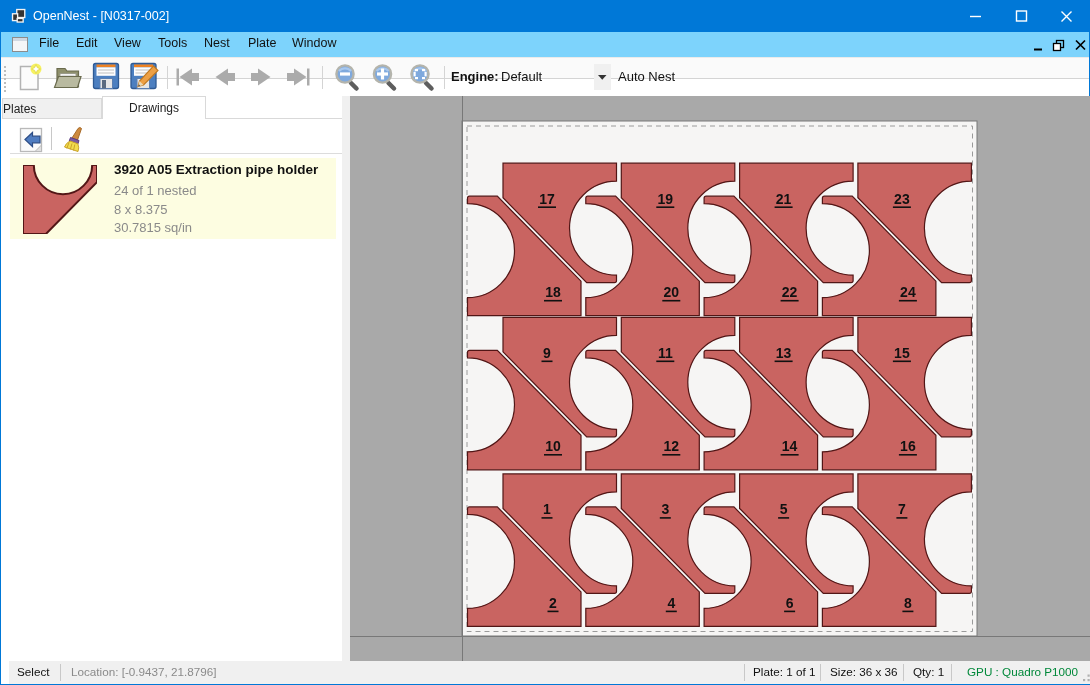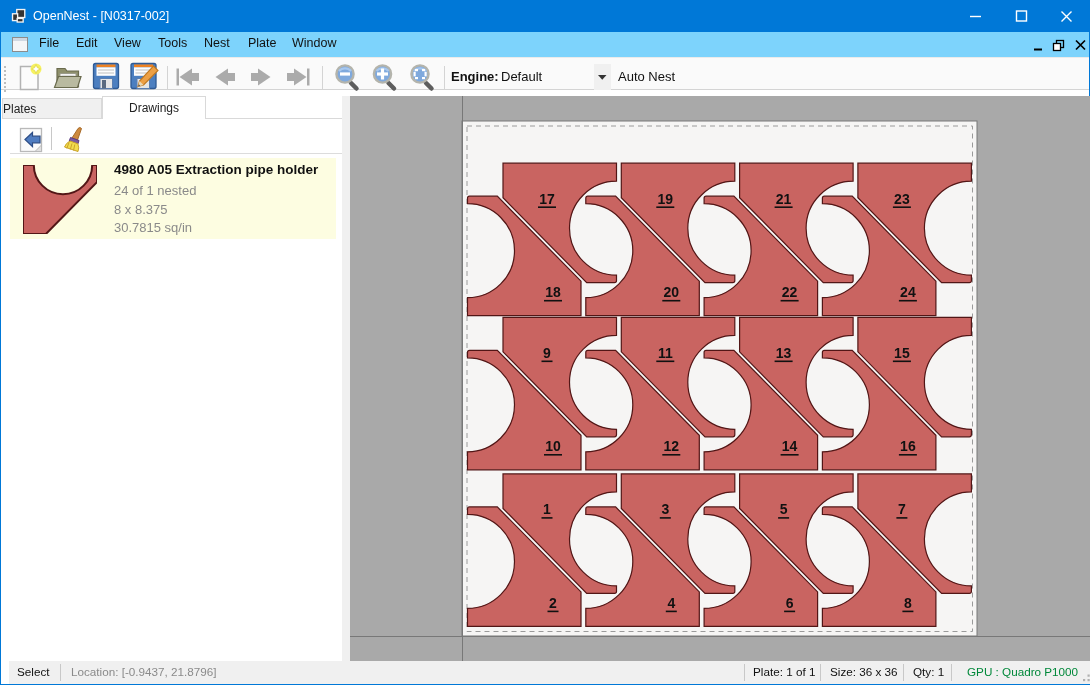--- a/index.html
+++ b/index.html
@@ -41,21 +41,21 @@
   <svg class="abs" style="left:1030px;top:6px" width="58" height="14" viewBox="0 0 58 14">
     <g stroke="#000" stroke-width="1.3" fill="none">
       <path d="M 3 11.5 H 11" stroke-width="2"></path>
       <rect x="25.5" y="2.5" width="7" height="7"></rect>
       <rect x="22.5" y="5.5" width="7" height="7" fill="#fff"></rect>
       <path d="M 45 2.5 L 54 11.5 M 54 2.5 L 45 11.5" stroke-width="1.7"></path>
     </g>
   </svg>
 </div>
 
-<div class="abs" style="left:0;top:56px;width:1088px;height:33px;background:#fafafa;border-top:1px solid #ebebeb;border-bottom:1px solid #d4d4d4;">
+<div class="abs" style="left:0;top:56px;width:1088px;height:22px;background:#fafafa;border-top:1px solid #ebebeb;border-bottom:1px solid #d4d4d4;">
   <svg class="abs" style="left:0;top:0" width="1088" height="38" viewBox="0 0 1088 38">
     <rect x="3" y="8" width="2" height="2" fill="#bdbdbd"></rect>
 <rect x="3" y="12" width="2" height="2" fill="#bdbdbd"></rect>
 <rect x="3" y="16" width="2" height="2" fill="#bdbdbd"></rect>
 <rect x="3" y="20" width="2" height="2" fill="#bdbdbd"></rect>
 <rect x="3" y="24" width="2" height="2" fill="#bdbdbd"></rect>
 <rect x="3" y="28" width="2" height="2" fill="#bdbdbd"></rect>
 <rect x="3" y="32" width="2" height="2" fill="#bdbdbd"></rect>
 <rect x="19.5" y="8.5" width="17.5" height="23" fill="#fcfcfc" stroke="#b3b3b3" stroke-width="1.5"></rect>
 <circle cx="35" cy="11" r="5.5" fill="#f5f05a" opacity="0.95"></circle>
@@ -141,21 +141,21 @@
 <path d="M 68.5 18.5 L 77 21.5 L 75.8 25.2 L 67.2 22.2 Z" fill="#7a5aa0" stroke="#5a3a80" stroke-width="1"></path>
 <path d="M 68 22 L 75.9 24.8 Q 77.5 29 76 32.5 L 62.5 28 Q 64 24 68 22 Z" fill="#f2dc4e" stroke="#caa32a" stroke-width="1"></path>
 <path d="M 67 23.5 L 64.8 29.5 M 70 24.5 L 68.3 30.5 M 72.8 25.5 L 71.5 31.5" stroke="#caa32a" stroke-width="1" fill="none"></path>
   </svg>
   <div class="abs" style="left:8px;top:57px;width:332px;height:1px;background:#dcdcdc;"></div>
 
   <div class="abs" style="left:8px;top:62px;width:326px;height:81px;background:#fdfde1;">
     <svg class="abs" style="left:13px;top:7px" width="74" height="69" viewBox="0 0 74.0 69.0">
       <path d="M 0 0 L 10.8 0 A 29.2 29.2 0 0 0 69.2 0 L 74.0 0 L 74.0 17.2 L 22.9 69.0 L 0 69.0 Z" fill="#c96461" stroke="#521616" stroke-width="2"></path>
     </svg>
-    <div class="abs" style="left:104px;top:4px;font-size:13.5px;font-weight:bold;color:#111;">4980 A05 Extraction pipe holder</div>
+    <div class="abs" style="left:104px;top:4px;font-size:13.5px;font-weight:bold;color:#111;">3920 A05 Extraction pipe holder</div>
     <div class="abs" style="left:104px;top:24px;font-size:13px;color:#8a8a8a;line-height:18.5px;">24 of 1 nested<br>8 x 8.375<br>30.7815 sq/in</div>
   </div>
 </div>
 
 <div class="abs" style="left:341px;top:95px;width:8px;height:565px;background:#f0f0f0;"></div>
 
 <div class="abs" style="left:349px;top:95px;width:740px;height:565px;background:#a9a9a9;">
 <svg width="740" height="565" viewBox="349 95 740 565">
   <defs>
     <path id="pe" d="M 2 0 L 29.8 0 L 113.5 85.0 L 113.5 119.5 L 0 119.5 L 0 101.5 A 47.0 47.0 0 0 0 0 7.5 L 0 2 Q 0 0 2 0 Z" fill="#c96461" stroke="#521616" stroke-width="1.2"></path>

